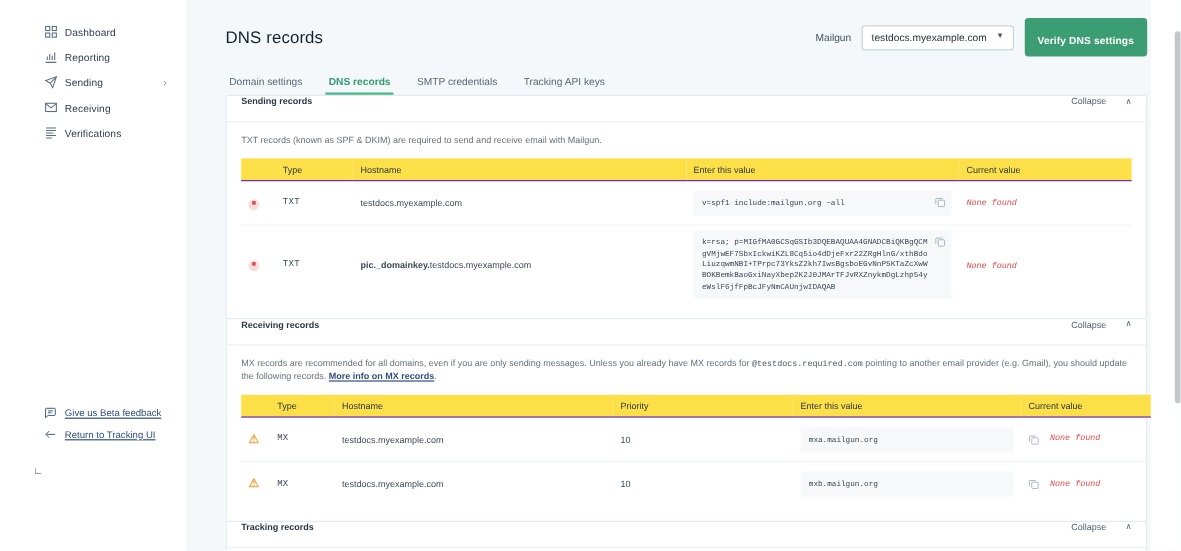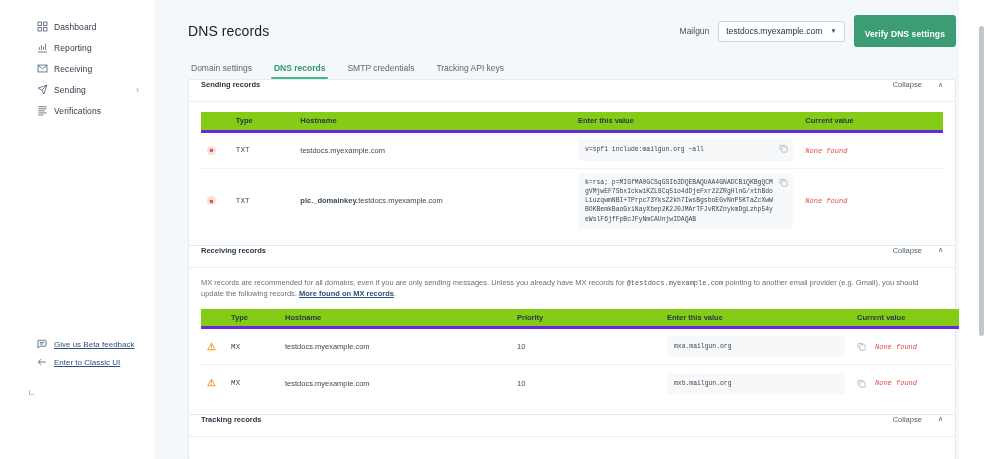--- a/index.html
+++ b/index.html
@@ -149,24 +149,24 @@
   .desc {
     font-size: 7.5px; color: #64727f; line-height: 1.45;
     margin-bottom: 9px;
   }
   .desc .mono { font-family: "Liberation Mono", monospace; font-size: 7px; color: #4d5a66; }
   .desc a { color: #2f4f7d; text-decoration: underline; font-weight: 700; }
 
   
   table.rec { width: 100%; border-collapse: collapse; table-layout: fixed; }
   table.rec thead th {
-    background: #84cc16;
-    font-size: 7.5px; font-weight: 700; color: #2a3744;
+    background: #fde047;
+    font-size: 7.5px; font-weight: 400; color: #2a3744;
     text-align: left; height: 19px;
-    padding: 0 6px; border-bottom: 3px solid #6d28d9;
+    padding: 0 6px; border-bottom: 1px solid #6d28d9;
     white-space: nowrap;
   }
   table.rec tbody td {
     height: 37px; padding: 4px 6px;
     font-size: 7.5px; color: #3c4a57;
     border-bottom: 1px solid #f0f3f5;
     vertical-align: middle;
   }
   table.rec tbody tr:last-child td { border-bottom: none; }
   .col-status { width: 24px; }
@@ -258,36 +258,36 @@
               <path d="M9.5 11.5v-5"></path>
               <path d="M12.5 11.5v-9"></path>
           </svg>
         </span>
         <span class="nav-label">Reporting</span>
       </div>
 
       <div class="nav-item">
         <span class="nav-icon">
           <svg width="11" height="11" viewBox="0 0 16 16" fill="none" stroke="currentColor" stroke-width="1.3">
-            <rect x="1.5" y="3" width="13" height="10"></rect>
-              <path d="m1.5 3.5 6.5 5 6.5-5"></path>
-          </svg>
-        </span>
-        <span class="nav-label">Receiving</span>
+            <path d="M14.5 1.5 7 9"></path>
+              <path d="M14.5 1.5 10 14.5 7 9 1.5 6z"></path>
+          </svg>
+        </span>
+        <span class="nav-label">Sending</span>
+        <span class="nav-chevron">›</span>
       </div>
 
       <div class="nav-item">
         <span class="nav-icon">
           <svg width="11" height="11" viewBox="0 0 16 16" fill="none" stroke="currentColor" stroke-width="1.3">
-            <path d="M14.5 1.5 7 9"></path>
-              <path d="M14.5 1.5 10 14.5 7 9 1.5 6z"></path>
-          </svg>
-        </span>
-        <span class="nav-label">Sending</span>
-        <span class="nav-chevron">›</span>
+            <rect x="1.5" y="3" width="13" height="10"></rect>
+              <path d="m1.5 3.5 6.5 5 6.5-5"></path>
+          </svg>
+        </span>
+        <span class="nav-label">Receiving</span>
       </div>
 
       <div class="nav-item">
         <span class="nav-icon">
           <svg width="11" height="11" viewBox="0 0 16 16" fill="none" stroke="currentColor" stroke-width="1.3">
             <path d="M2 2.5h12"></path>
               <path d="M2 5.5h12"></path>
               <path d="M2 8.5h9"></path>
               <path d="M2 11.5h12"></path>
               <path d="M2 14.5h7"></path>
@@ -308,21 +308,21 @@
         </span>
         <span class="footer-label">Give us Beta feedback</span>
       </div>
       <div class="footer-item">
         <span class="footer-icon">
           <svg width="10" height="10" viewBox="0 0 16 16" fill="none" stroke="currentColor" stroke-width="1.3">
             <path d="M14 8H2.5"></path>
               <path d="M6.5 3.5 2 8l4.5 4.5"></path>
           </svg>
         </span>
-        <span class="footer-label">Enter to Classic UI</span>
+        <span class="footer-label">Return to Tracking UI</span>
       </div>
       <div class="corner-mark">∟</div>
     </div>
   </aside>
 
   <main class="main">
     <div class="main-inner">
 
       <div class="page-head">
         <h1 class="page-title">DNS records</h1>
@@ -345,20 +345,21 @@
 
       <section class="card">
         <div class="card-head">
           <span class="card-head-title">Sending records</span>
           <span class="collapse-link">
             <span>Collapse</span>
             <span class="collapse-caret">∧</span>
           </span>
         </div>
         <div class="card-body">
+          <p class="desc">TXT records (known as SPF &amp; DKIM) are required to send and receive email with Mailgun.</p>
           <table class="rec">
             <thead>
               <tr>
                 <th class="col-status"></th>
                 <th class="col-type">Type</th>
                 <th class="col-host">Hostname</th>
                 <th class="col-enter">Enter this value</th>
                 <th class="col-cur">Current value</th>
               </tr>
             </thead>
@@ -414,21 +415,21 @@
 
       <section class="card">
         <div class="card-head">
           <span class="card-head-title">Receiving records</span>
           <span class="collapse-link">
             <span>Collapse</span>
             <span class="collapse-caret">∧</span>
           </span>
         </div>
         <div class="card-body">
-          <p class="desc"><span>MX records are recommended for all domains, even if you are only sending messages. Unless you already have MX records for </span><span class="mono">@testdocs.myexample.com</span><span> pointing to another email provider (e.g. Gmail), you should update the following records. </span><a href="#">More found on MX records</a><span>.</span></p>
+          <p class="desc"><span>MX records are recommended for all domains, even if you are only sending messages. Unless you already have MX records for </span><span class="mono">@testdocs.required.com</span><span> pointing to another email provider (e.g. Gmail), you should update the following records. </span><a href="#">More info on MX records</a><span>.</span></p>
           <table class="rec">
             <thead>
               <tr>
                 <th class="col-status"></th>
                 <th class="col-type">Type</th>
                 <th class="col-host">Hostname</th>
                 <th class="col-prio">Priority</th>
                 <th class="col-enter">Enter this value</th>
                 <th class="col-cur">Current value</th>
               </tr>

